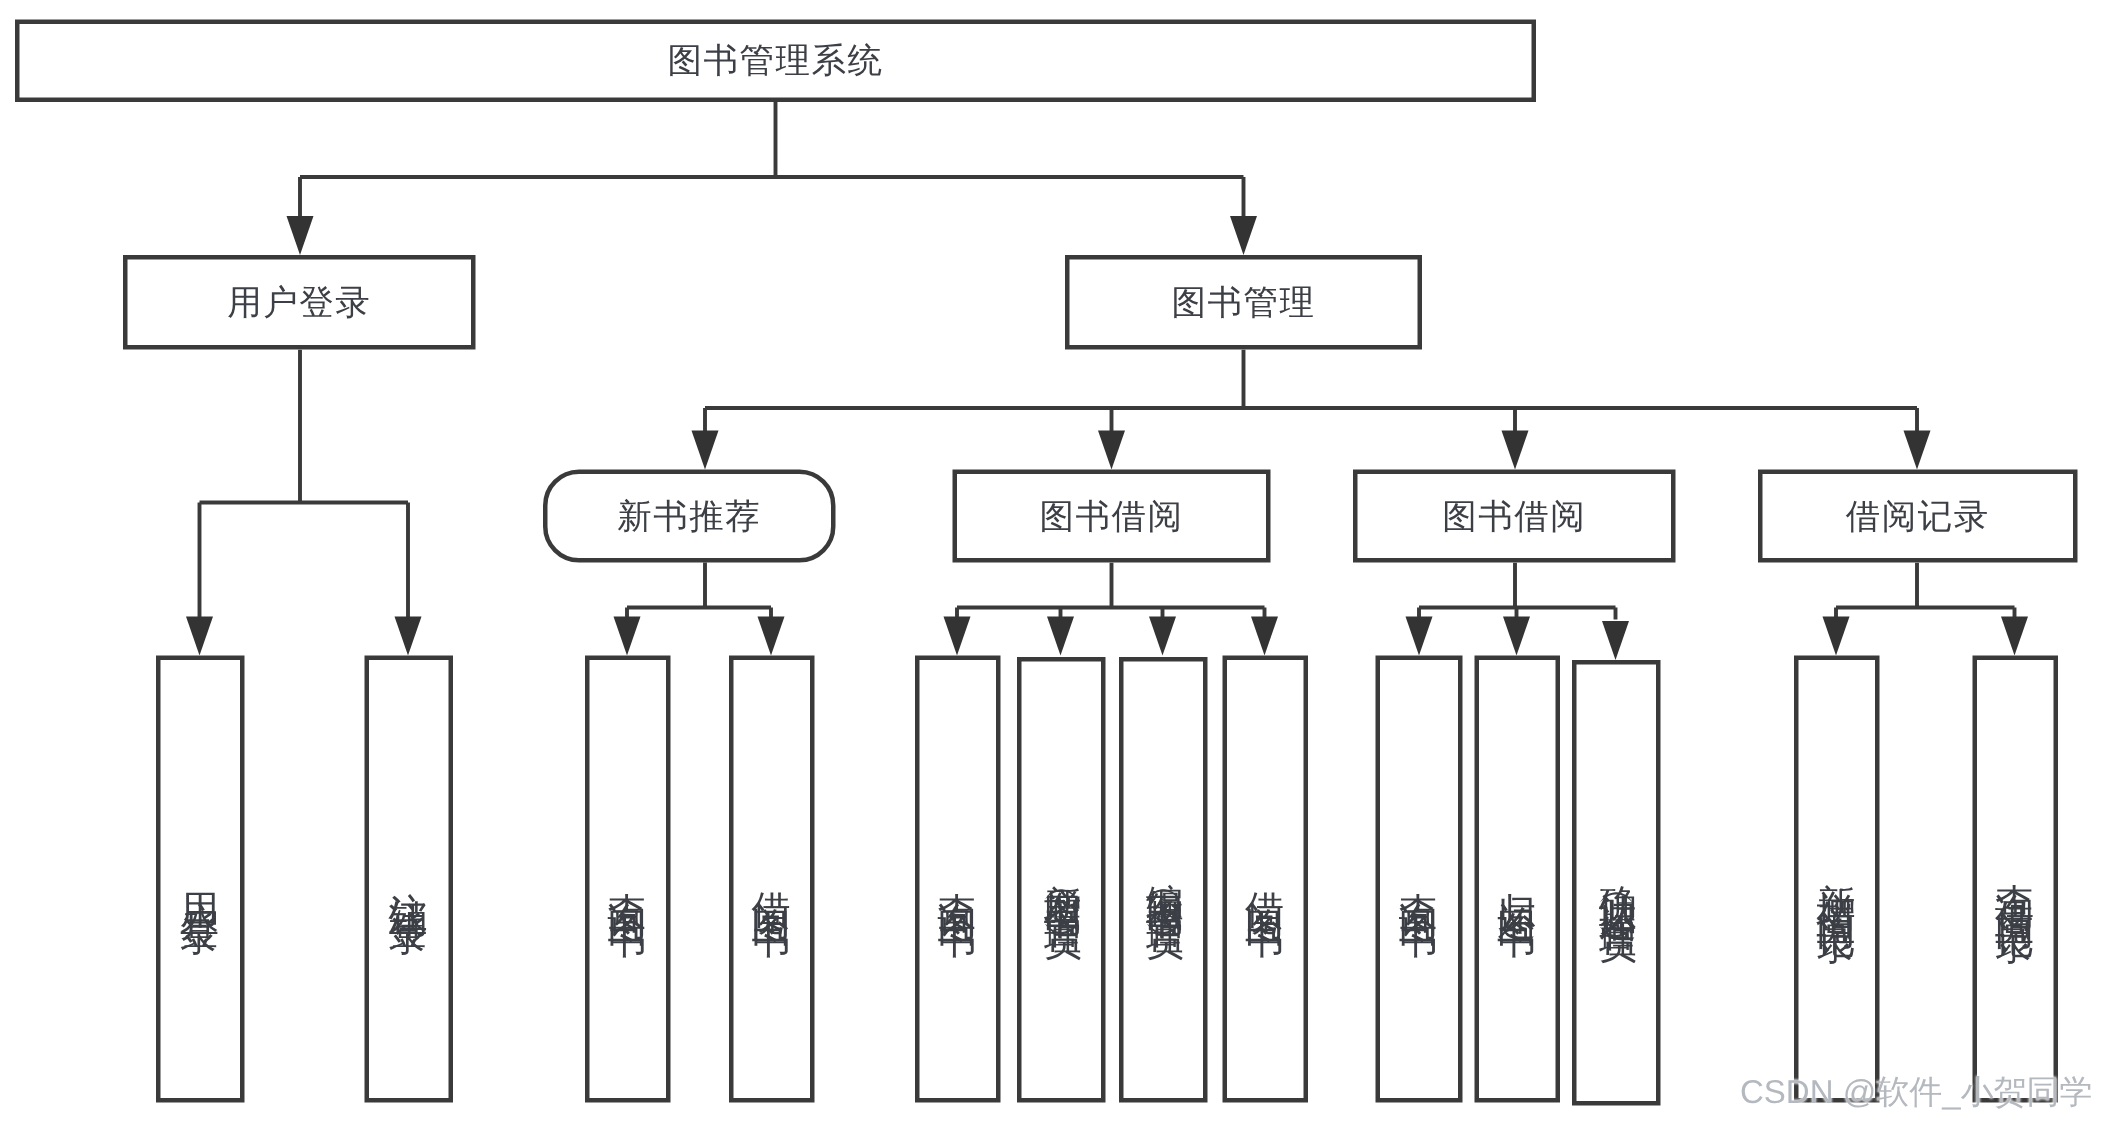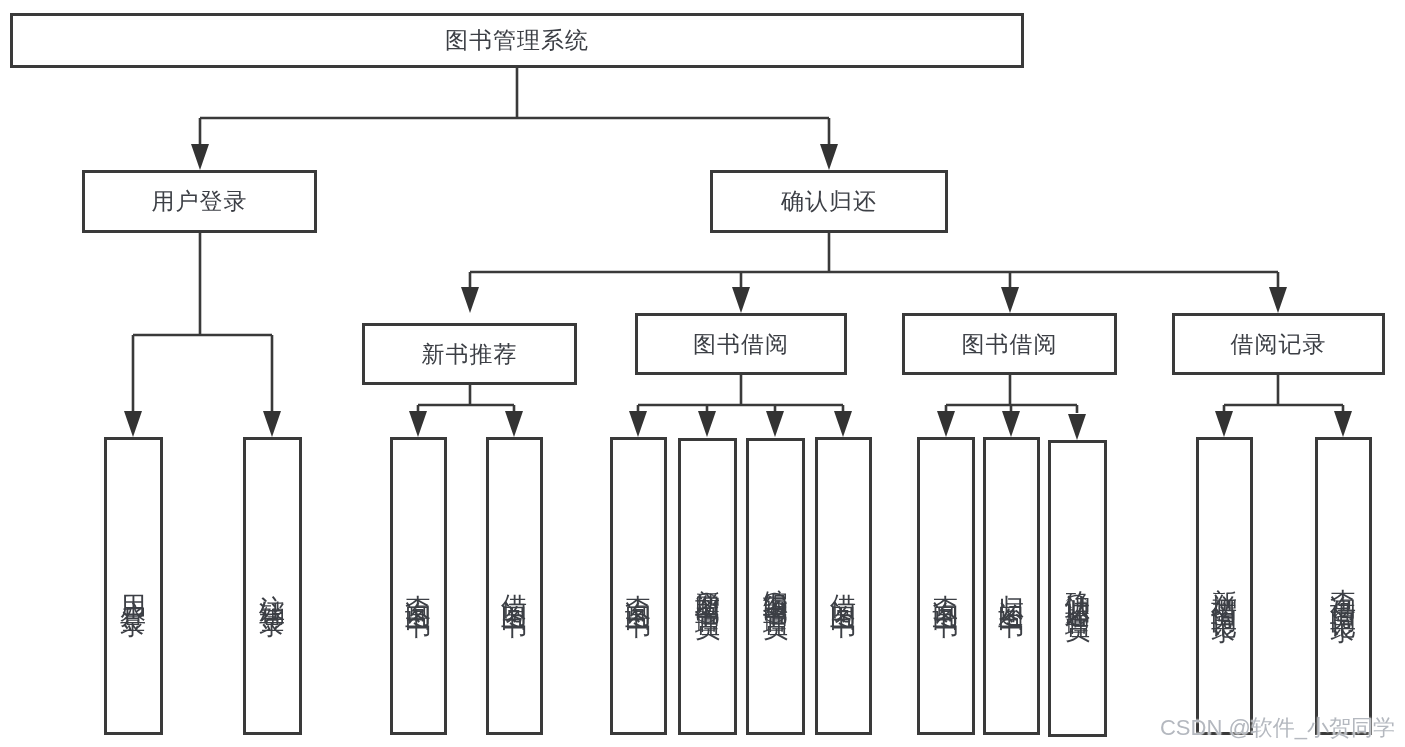--- a/index.html
+++ b/index.html
@@ -18,21 +18,21 @@
     writing-mode:vertical-rl;text-orientation:mixed;
     font-size:26px;letter-spacing:6px;line-height:1;
   }
   .leaf.long{letter-spacing:4px;font-size:25px;}
   
   .n-root{left:10px;top:13px;width:1014px;height:55px;}
   
   .n-user-login{left:82px;top:170px;width:235px;height:63px;}
   .n-book-mgmt{left:710px;top:170px;width:238px;height:63px;}
   
-  .n-new-book{left:362px;top:323px;width:215px;height:62px;}
+  .n-new-book{left:362px;top:313px;width:195px;height:62px;border-radius:24px;}
   .n-book-borrow{left:635px;top:313px;width:212px;height:62px;}
   .n-current-borrow{left:902px;top:313px;width:215px;height:62px;}
   .n-borrow-records{left:1172px;top:313px;width:213px;height:62px;}
   
   .n-l1{left:104px;top:437px;width:59px;height:298px;}
   .n-l2{left:243px;top:437px;width:59px;height:298px;}
   .n-l3{left:390px;top:437px;width:57px;height:298px;}
   .n-l4{left:486px;top:437px;width:57px;height:298px;}
   .n-l5{left:610px;top:437px;width:57px;height:298px;}
   .n-l6{left:678px;top:438px;width:59px;height:297px;}
@@ -96,21 +96,21 @@
   </svg>
 
   <div class="node h-node n-root">
     <span>图书管理系统</span>
   </div>
 
   <div class="node h-node n-user-login">
     <span>用户登录</span>
   </div>
   <div class="node h-node n-book-mgmt">
-    <span>确认归还</span>
+    <span>图书管理</span>
   </div>
 
   <div class="node h-node n-new-book">
     <span>新书推荐</span>
   </div>
   <div class="node h-node n-book-borrow">
     <span>图书借阅</span>
   </div>
   <div class="node h-node n-current-borrow">
     <span>图书借阅</span>

